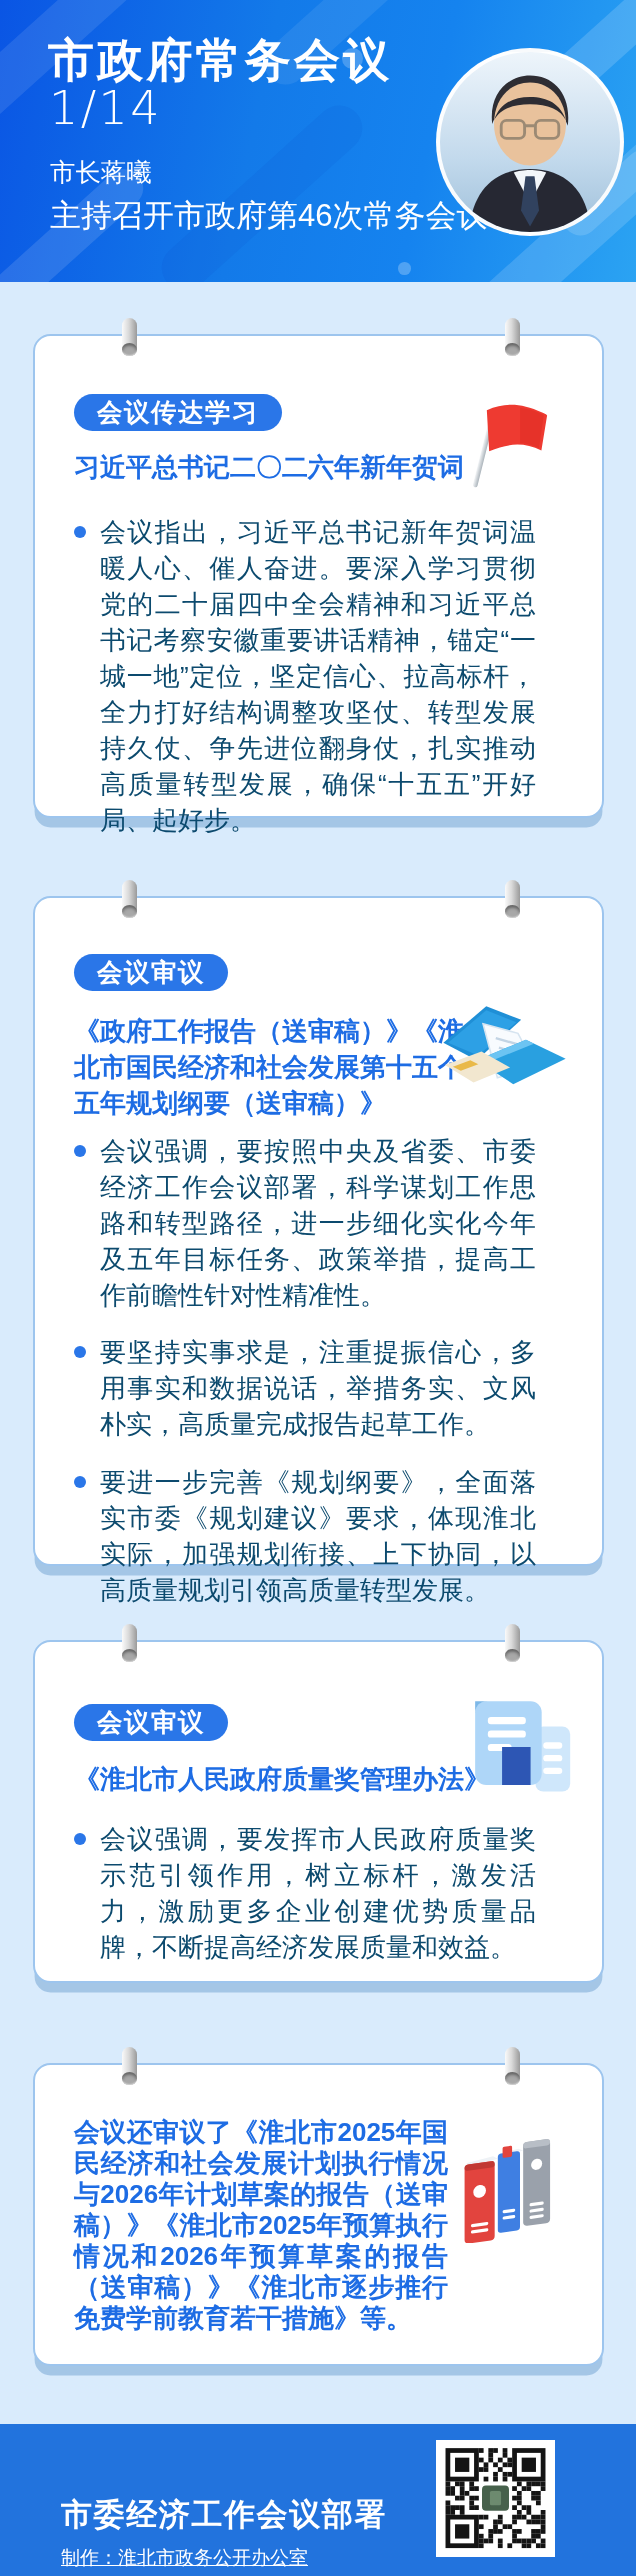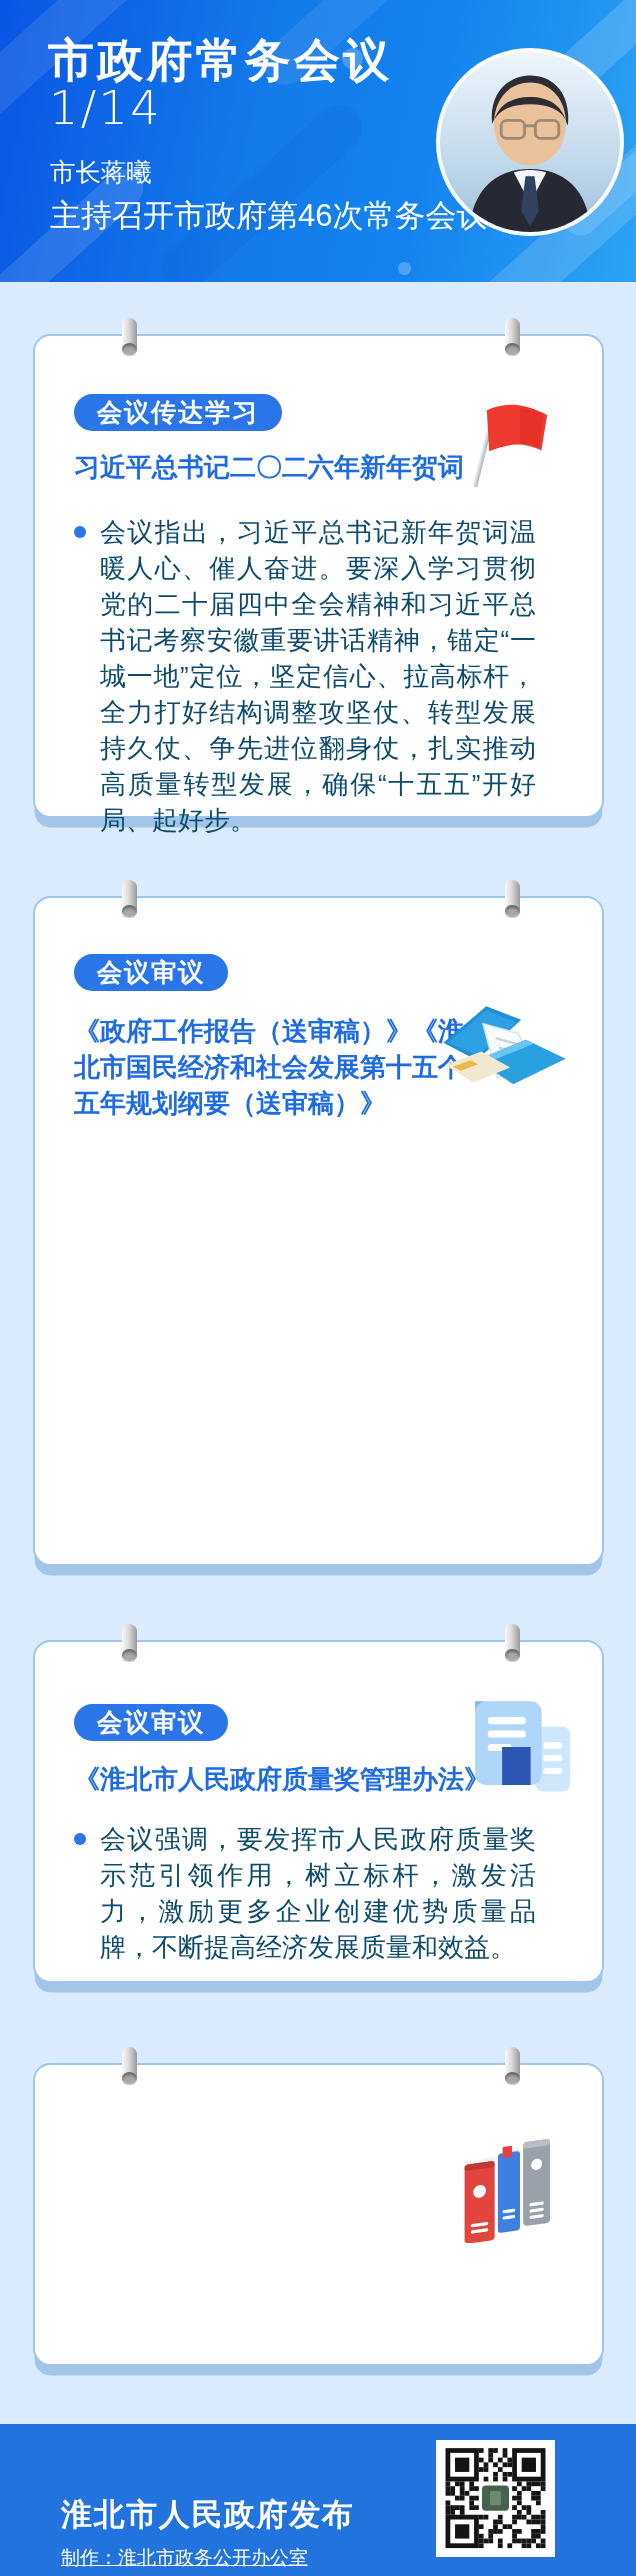--- a/index.html
+++ b/index.html
@@ -128,20 +128,25 @@
       <polygon points="8,50 62,4 106,21 50,72" fill="#1f8fd6"></polygon>
       <polygon points="14,50 62,9 100,24 52,66" fill="#2da0e5"></polygon>
       <polygon points="58,26 102,38 124,80 76,94" fill="#f8fbfe" stroke="#d6e4f0" stroke-width="2"></polygon>
       <line x1="74" y1="44" x2="102" y2="52" stroke="#c3d4e4" stroke-width="3"></line>
       <line x1="78" y1="56" x2="108" y2="65" stroke="#c3d4e4" stroke-width="3"></line>
       <polygon points="50,72 112,46 162,70 96,102" fill="#29a0e0"></polygon>
       <polygon points="50,72 112,46 122,51 58,77" fill="#6cc4f2"></polygon>
       <polygon points="10,78 56,61 92,81 46,100" fill="#f2e7cf"></polygon>
       <polygon points="20,80 42,72 52,77 30,85" fill="#e9b949"></polygon>
     </svg>
+    <ul class="bullets">
+      <li>会议强调，要按照中央及省委、市委经济工作会议部署，科学谋划工作思路和转型路径，进一步细化实化今年及五年目标任务、政策举措，提高工作前瞻性针对性精准性。</li>
+      <li>要坚持实事求是，注重提振信心，多用事实和数据说话，举措务实、文风朴实，高质量完成报告起草工作。</li>
+      <li>要进一步完善《规划纲要》，全面落实市委《规划建议》要求，体现淮北实际，加强规划衔接、上下协同，以高质量规划引领高质量转型发展。</li>
+    </ul>
   </section>
 
   <section class="card card3">
     <div class="pin left"></div>
     <div class="pin right"></div>
     <div class="badge">会议审议</div>
     <h2 class="card-title">《淮北市人民政府质量奖管理办法》</h2>
     <svg class="card-icon scroll-icon" viewBox="0 0 140 125">
       <rect x="90" y="36" width="44" height="82" rx="10" fill="#cfe7fb"></rect>
       <rect x="100" y="56" width="24" height="8" rx="4" fill="#ffffff"></rect>
@@ -155,20 +160,21 @@
       <path d="M48 62 L84 62 L84 110 L48 110 Z" fill="#2d56b4"></path>
     </svg>
     <ul class="bullets">
       <li>会议强调，要发挥市人民政府质量奖示范引领作用，树立标杆，激发活力，激励更多企业创建优势质量品牌，不断提高经济发展质量和效益。</li>
     </ul>
   </section>
 
   <section class="card card4">
     <div class="pin left"></div>
     <div class="pin right"></div>
+    <p class="highlight">会议还审议了《淮北市2025年国民经济和社会发展计划执行情况与2026年计划草案的报告（送审稿）》《淮北市2025年预算执行情况和2026年预算草案的报告（送审稿）》《淮北市逐步推行免费学前教育若干措施》等。</p>
     <svg class="card-icon binders-icon" viewBox="0 0 120 132">
       <g transform="skewY(-8) translate(0,14)">
         <polygon points="4,18 38,14 44,18 10,22" fill="#eef2f6"></polygon>
         <polygon points="44,12 70,9 76,12 50,16" fill="#eef2f6"></polygon>
         <rect x="76" y="2" width="34" height="106" rx="5" fill="#9aa1ab"></rect>
         <rect x="76" y="2" width="34" height="8" rx="4" fill="#b8bec6"></rect>
         <circle cx="93" cy="32" r="7" fill="#ffffff"></circle>
         <rect x="84" y="80" width="18" height="4" rx="2" fill="#ffffff"></rect>
         <rect x="84" y="88" width="18" height="4" rx="2" fill="#ffffff"></rect>
         <rect x="84" y="96" width="18" height="4" rx="2" fill="#ffffff"></rect>
@@ -179,21 +185,21 @@
         <rect x="2" y="20" width="38" height="100" rx="5" fill="#e2443e"></rect>
         <rect x="2" y="20" width="38" height="8" rx="4" fill="#c13833"></rect>
         <circle cx="21" cy="56" r="8" fill="#ffffff"></circle>
         <rect x="10" y="96" width="22" height="4" rx="2" fill="#ffffff"></rect>
         <rect x="10" y="104" width="22" height="4" rx="2" fill="#ffffff"></rect>
       </g>
     </svg>
   </section>
 
   <div class="footer">
-    <div class="f-title">淮北市人民政府发布</div>
+    <div class="f-title">市委经济工作会议部署</div>
     <div class="f-sub">制作：淮北市政务公开办公室</div>
     <div class="qr">
       <svg viewBox="0 0 150 147">
         <rect x="0" y="0" width="150" height="147" fill="#ffffff"></rect>
         <g id="qr-mods">
             <rect x="54" y="10" width="6" height="6" fill="#141414"></rect>
             <rect x="66" y="10" width="6" height="6" fill="#141414"></rect>
             <rect x="72" y="10" width="6" height="6" fill="#141414"></rect>
             <rect x="84" y="10" width="6" height="6" fill="#141414"></rect>
             <rect x="66" y="16" width="6" height="6" fill="#141414"></rect>

